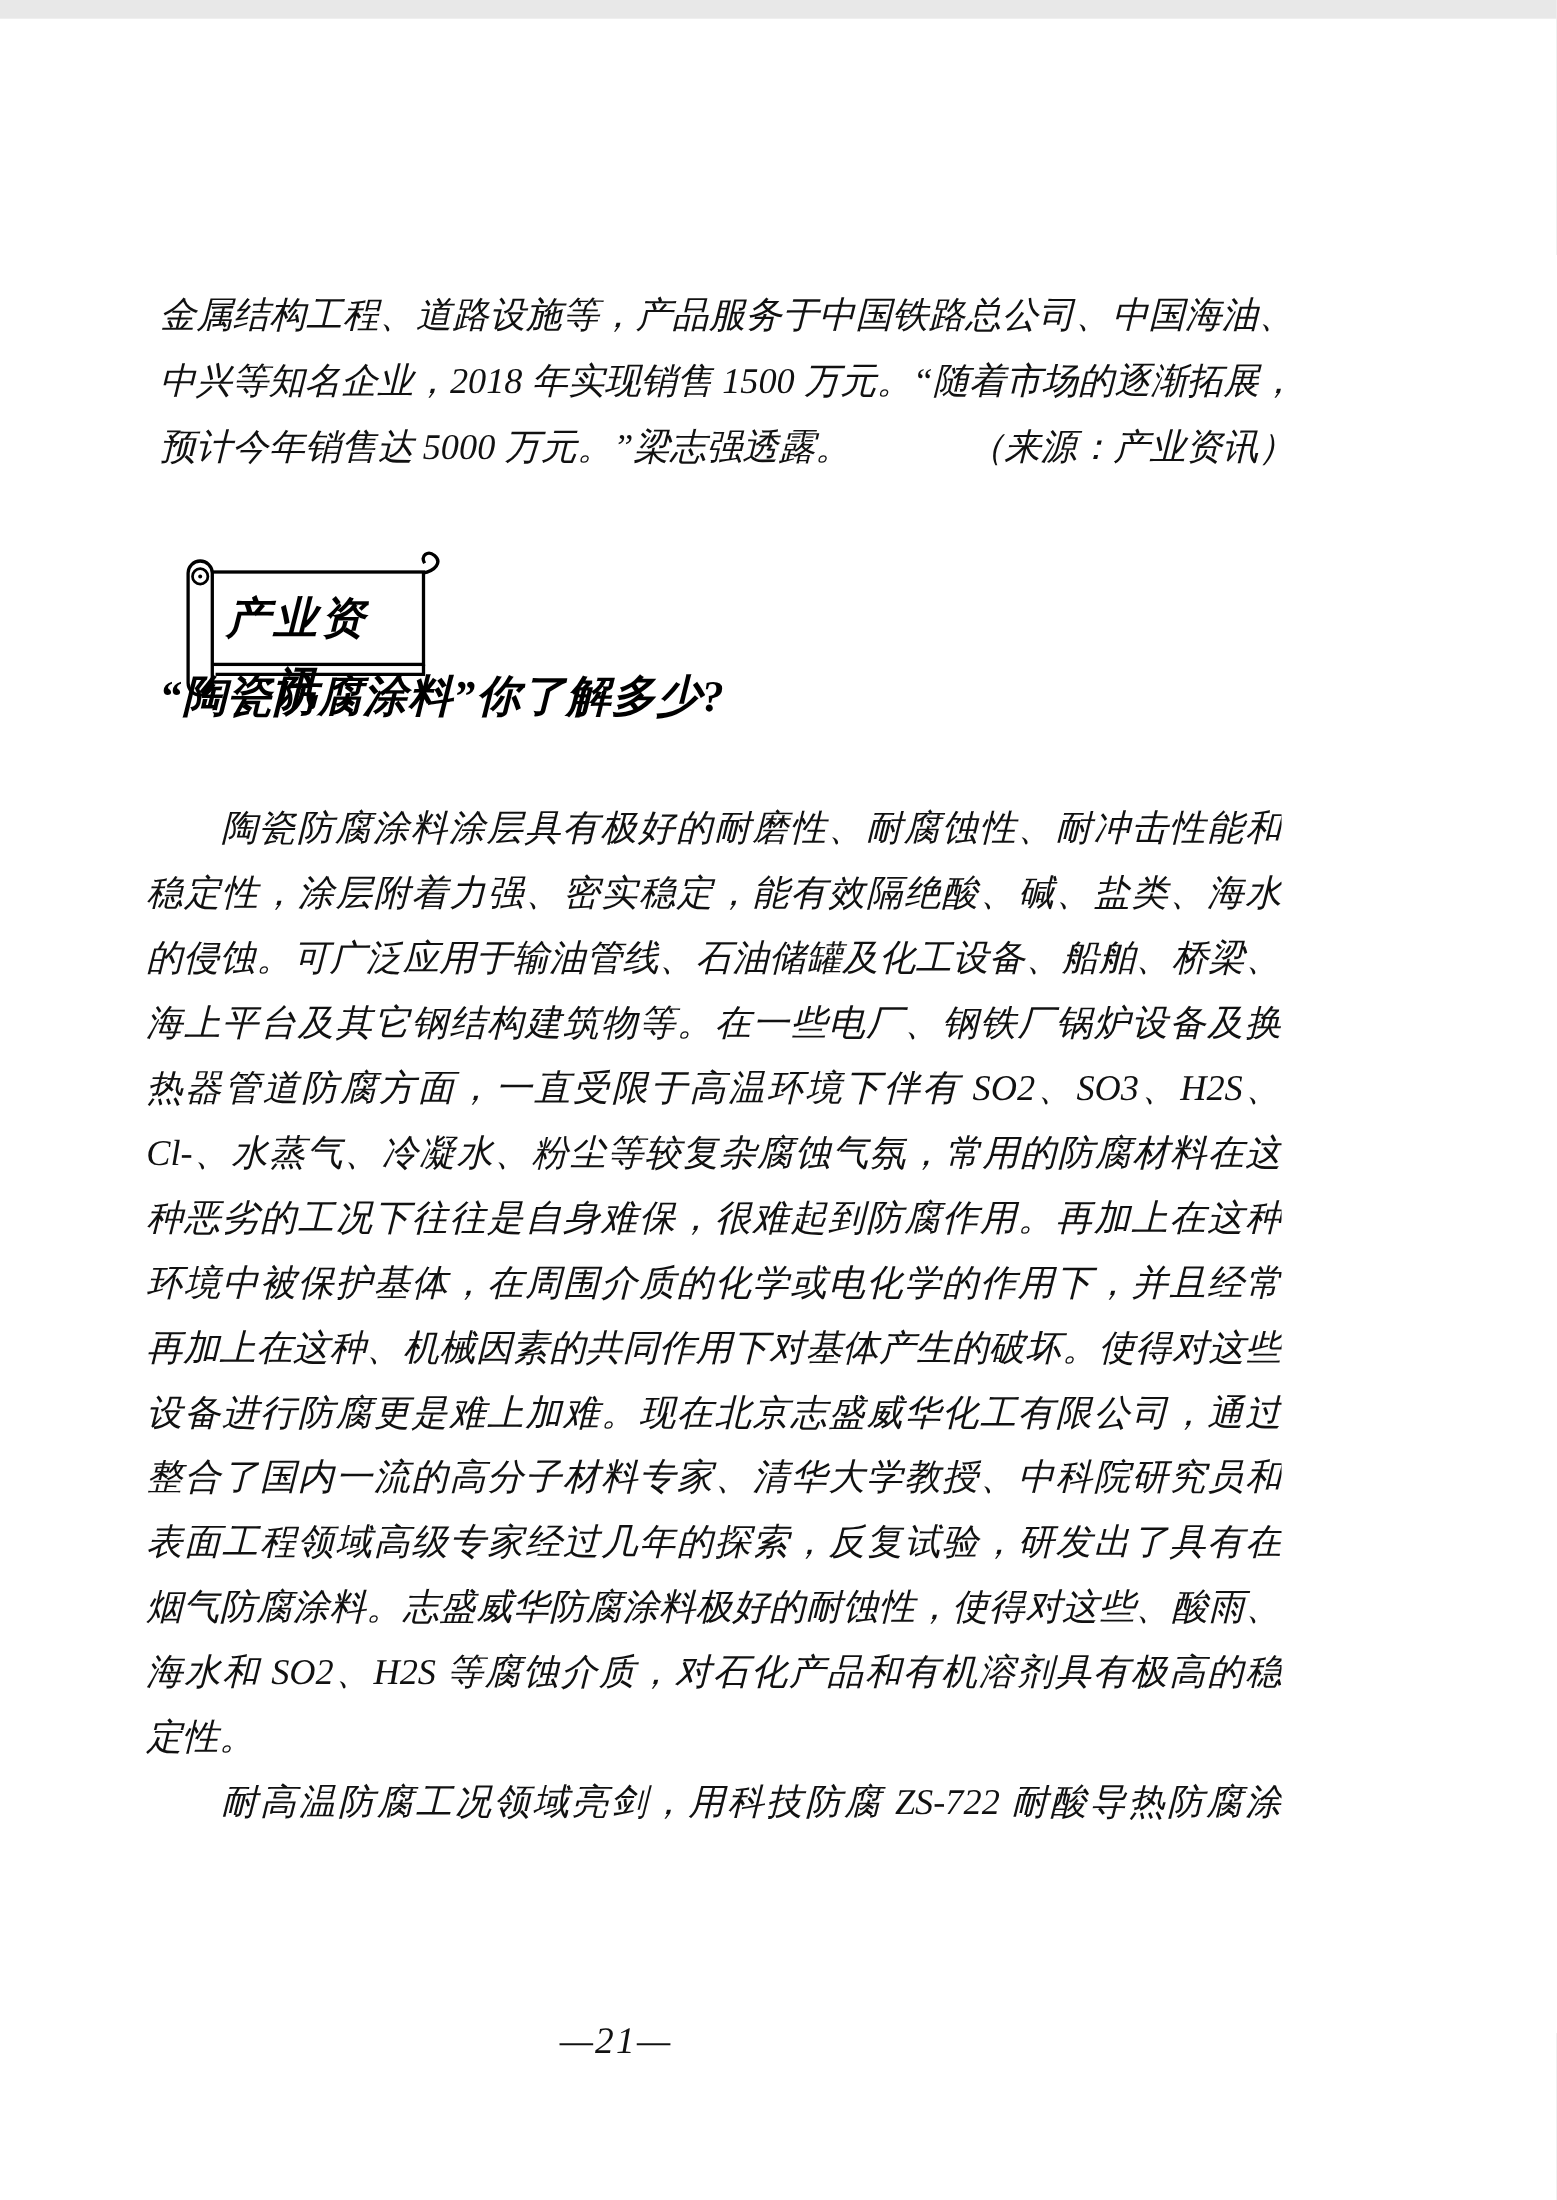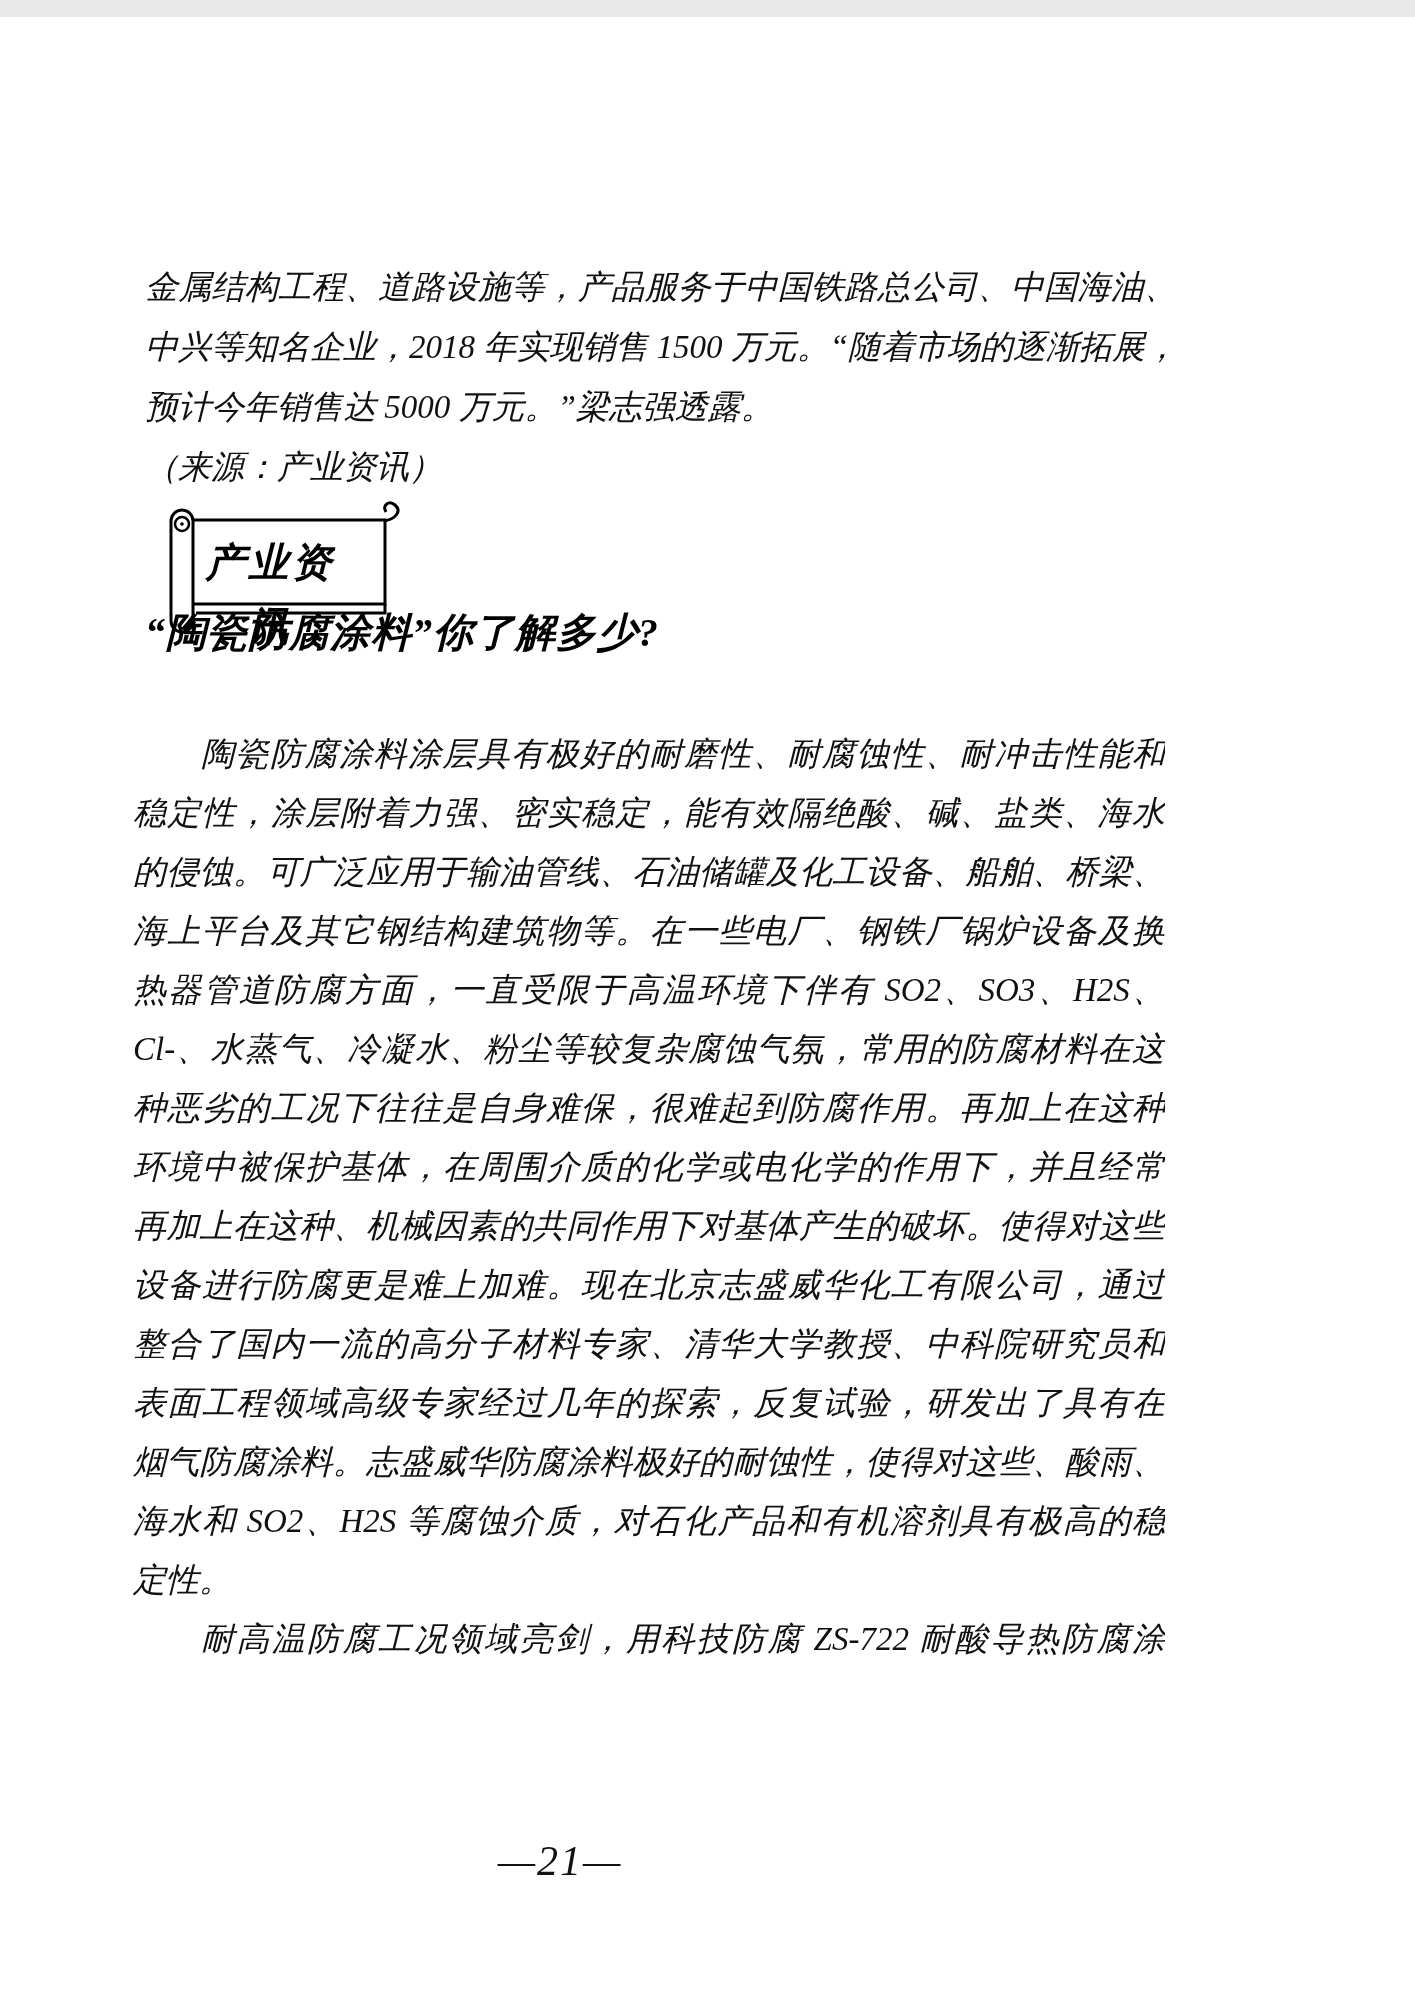--- a/index.html
+++ b/index.html
@@ -29,21 +29,20 @@
     text-align-last: justify;
     white-space: nowrap;
     overflow: hidden;
   }
   .top-paragraph .last-flex {
     display: flex;
     justify-content: space-between;
     height: 60px;
     line-height: 60px;
     white-space: nowrap;
-    flex-direction: column;
   }
 
   
   .banner {
     position: absolute;
     top: 483px; left: 138px;
     width: 270px; height: 140px;
   }
   .banner svg { position: absolute; top: 0; left: 0; }
   .banner-label {
@@ -81,21 +80,21 @@
   .article-body .text-line { height: 59px; line-height: 59px; }
   .text-line.indent { padding-left: 68px; }
   .text-line.no-stretch { text-align-last: left; }
 
   
   .page-number {
     position: absolute;
     top: 1820px; left: 145px;
     width: 830px;
     text-align: center;
-    font-size: 42px;
+    font-size: 34px;
     letter-spacing: 2px;
   }
 </style>
 </head>
 <body>
 
 <div class="page">
 
   <div class="top-paragraph">
     <div>

